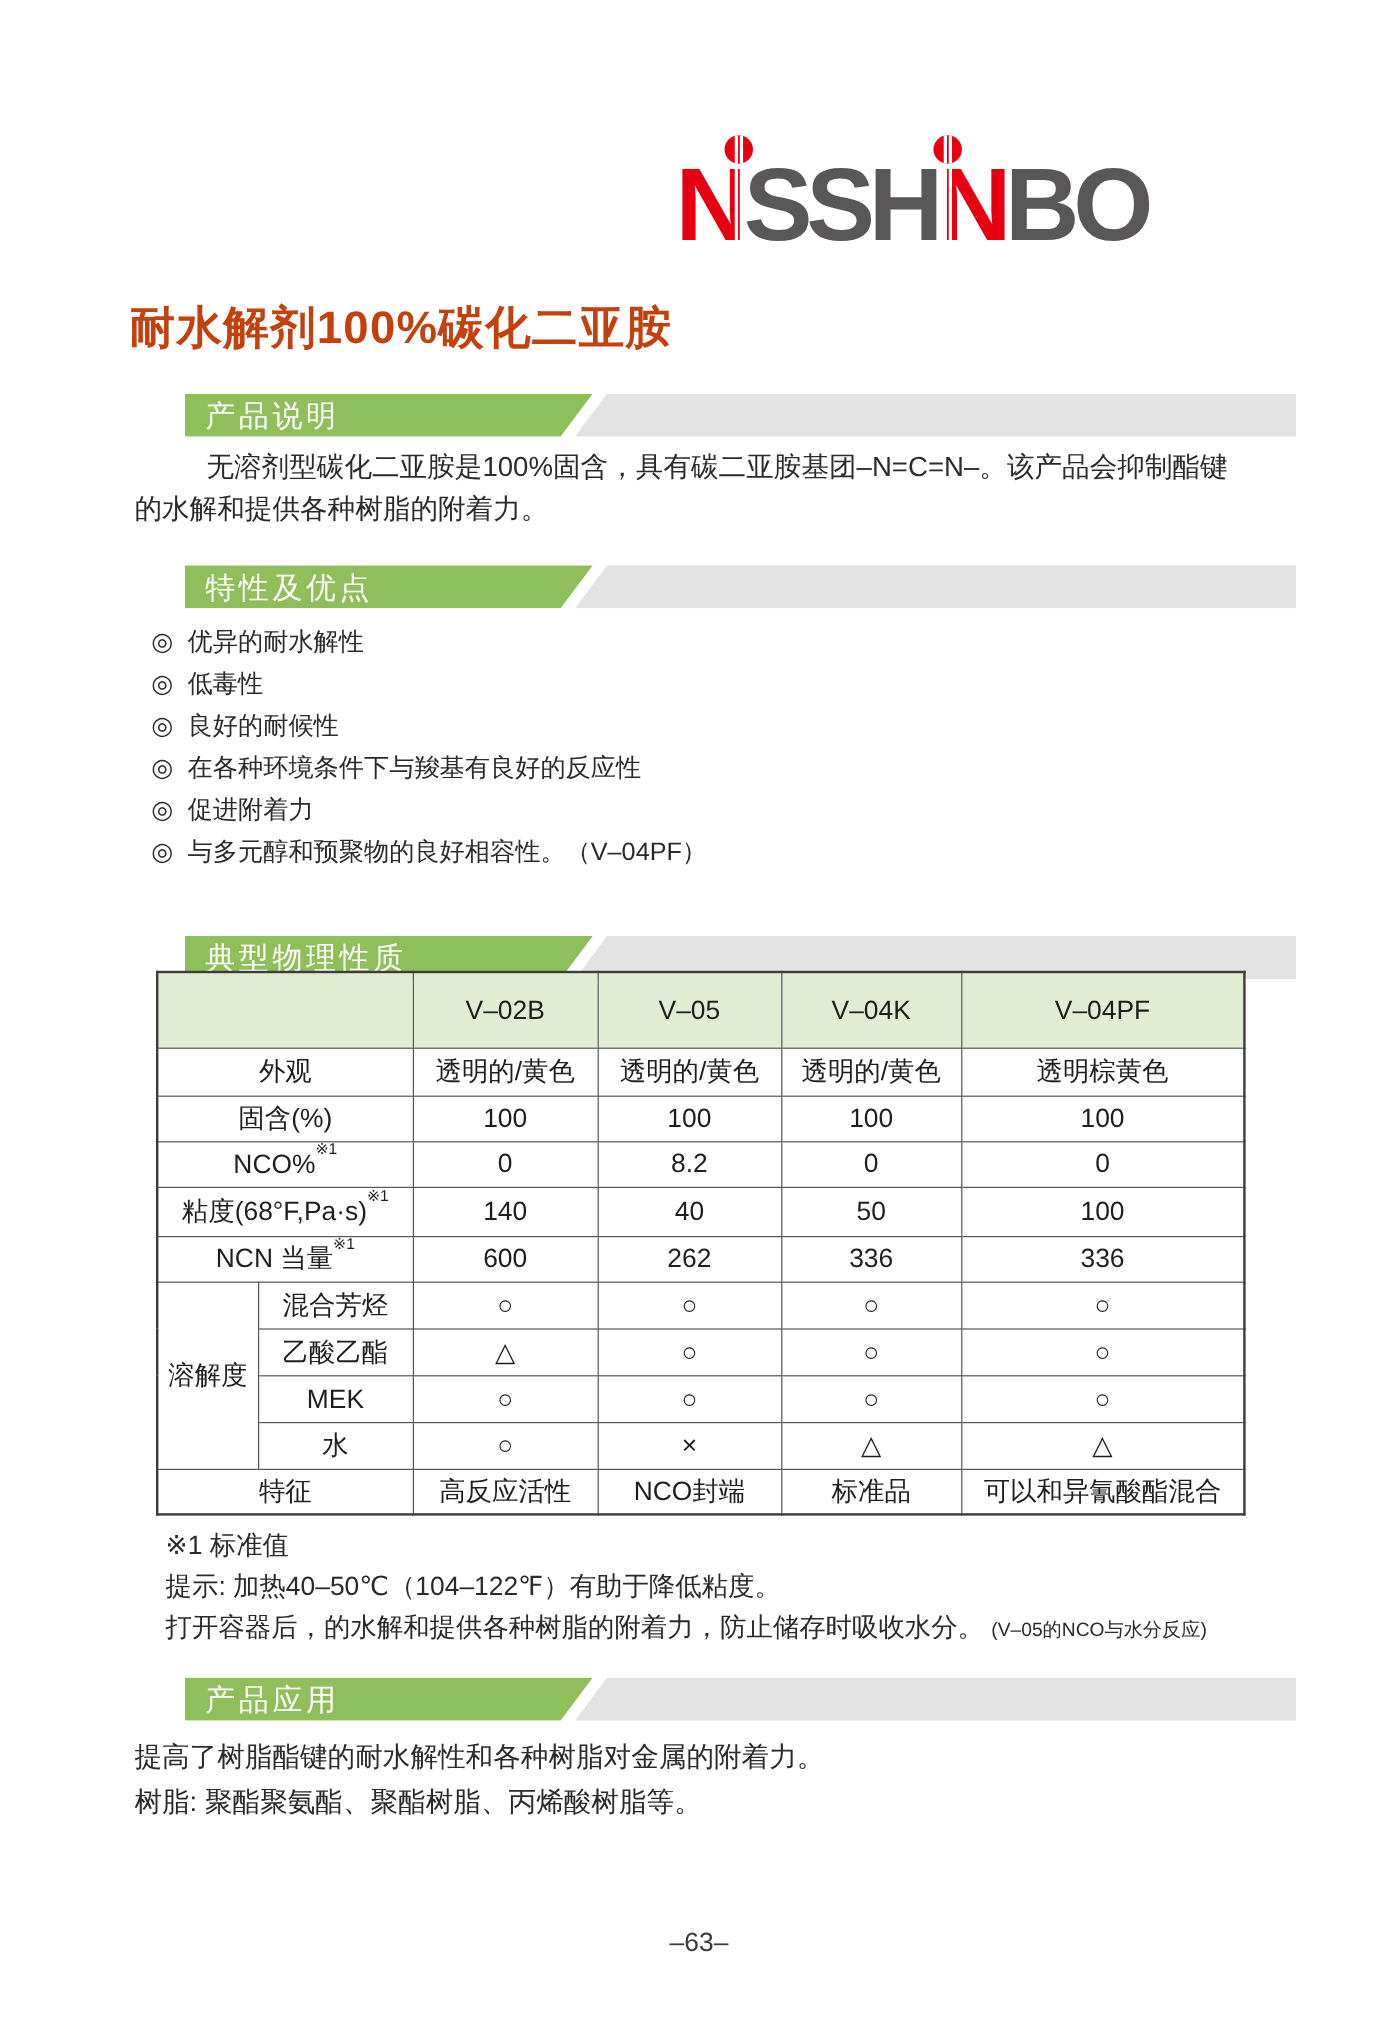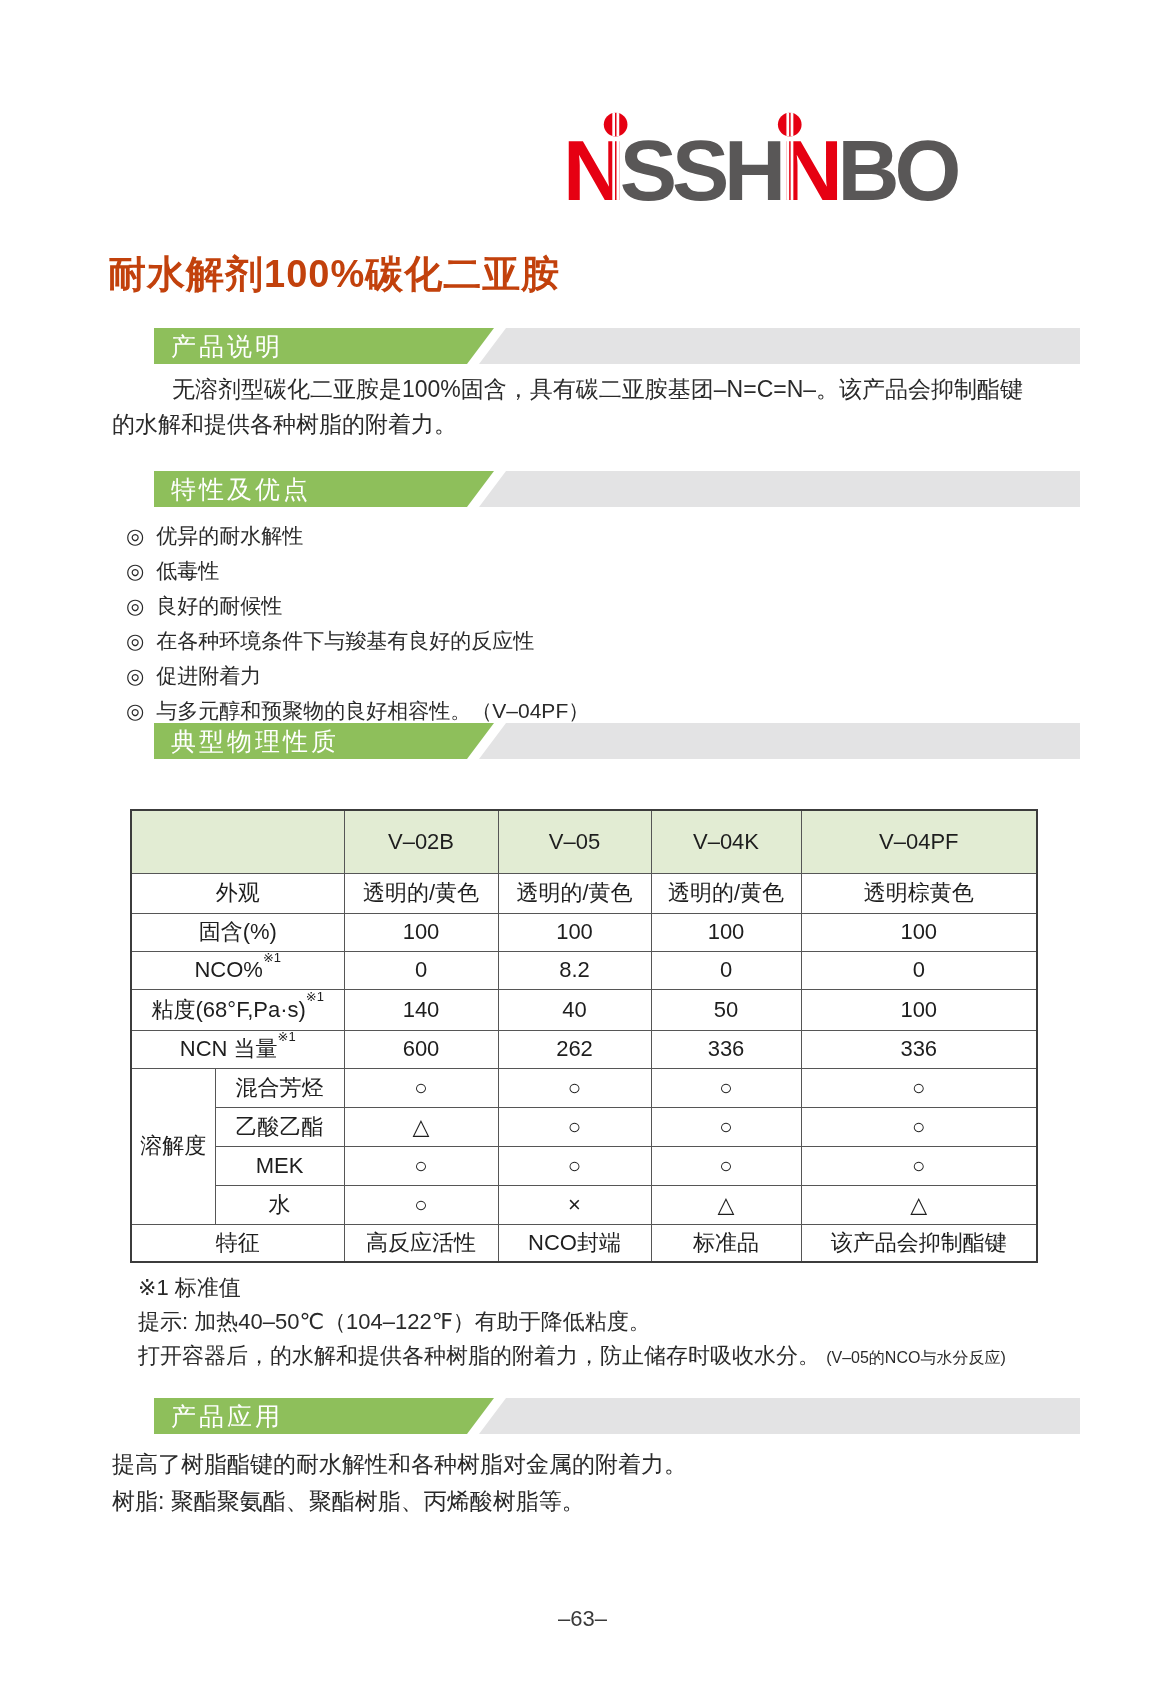--- a/index.html
+++ b/index.html
@@ -33,21 +33,21 @@
     white-space:nowrap;
   }
   .band-gray {
     position:absolute; left:325px; top:0; height:36px; width:601px;
     background:#e3e3e4;
     -webkit-clip-path:polygon(27px 0,100% 0,100% 100%,0 100%);
     clip-path:polygon(27px 0,100% 0,100% 100%,0 100%);
   }
   #band-description { top:328px; }
   #band-features    { top:471px; }
-  #band-properties  { top:723px;border-radius:11px; }
+  #band-properties  { top:780px;border-radius:11px; }
   #band-applications{ top:1398px; }
 
   
   .bodytext { font-size:23px; line-height:35px; color:#2a2a2a; white-space:nowrap; }
   #desc-text { left:112px; top:372px; }
   #desc-line1 { padding-left:60px; }
 
   #feature-list { left:126px; top:518px; font-size:21px; line-height:35px; color:#2a2a2a; }
   .bullet-row { white-space:nowrap; }
   .bullet-marker { margin-right:12px; }
@@ -221,21 +221,21 @@
         <td>○</td>
         <td>×</td>
         <td>△</td>
         <td>△</td>
       </tr>
       <tr class="h-38">
         <td colspan="2">特征</td>
         <td>高反应活性</td>
         <td>NCO封端</td>
         <td>标准品</td>
-        <td>该产品会抑制酯键</td>
+        <td>可以和异氰酸酯混合</td>
       </tr>
     </tbody>
   </table>
 </div>
 
 <div id="notes" class="abs">
   <div>※1 标准值</div>
   <div>提示: 加热40–50℃（104–122℉）有助于降低粘度。</div>
   <div><span>打开容器后，的水解和提供各种树脂的附着力，防止储存时吸收水分。</span> <span class="note-paren">(V–05的NCO与水分反应)</span></div>
 </div>

